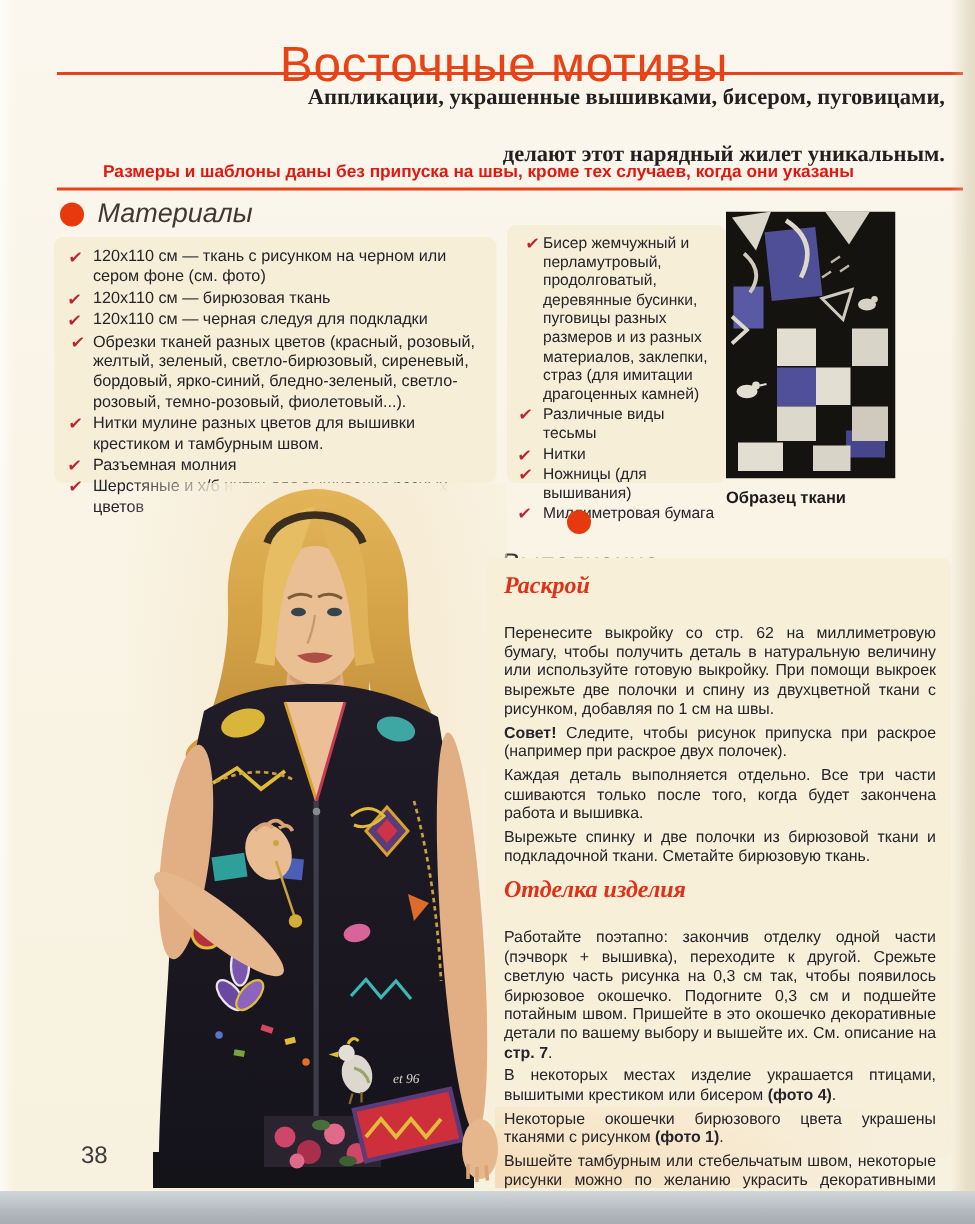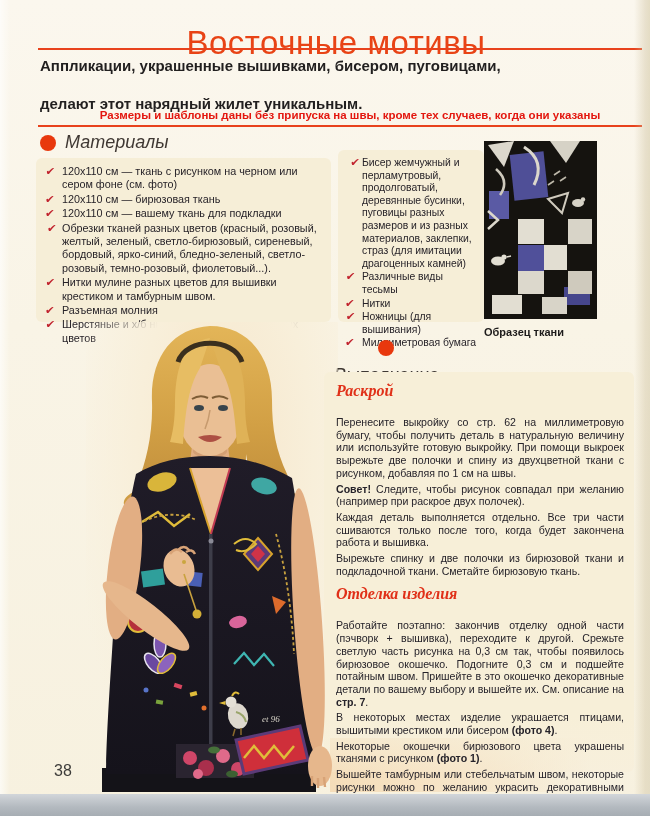--- a/index.html
+++ b/index.html
@@ -7,23 +7,23 @@
        font-family:"Liberation Sans",sans-serif;
        background:#e9e9e9;}
   .page{position:absolute;inset:0;
         background:linear-gradient(180deg,#fbf7ee 0%,#f9f4e6 40%,#f7f1df 100%);}
   
   .title{position:absolute;top:2px;left:40px;width:592px;text-align:center;
          font-size:33px;font-weight:normal;color:#e84315;letter-spacing:0.5px;}
   .rule{position:absolute;left:38px;width:604px;height:2px;background:#e8421c;}
   .rule1{top:48px;}
   .rule2{top:125px;}
-  .intro{position:absolute;top:56px;left:40px;width:590px;text-align:left;
-         font-size:15px;font-weight:bold;color:#211f1f;line-height:19px;margin:0;}
-  .notice{position:absolute;top:109px;left:55px;width:590px;text-align:center;
+  .intro{position:absolute;top:56px;left:40px;width:590px;text-align:right;
+         font-size:15px;font-weight:bold;color:#211f1f;line-height:19px;margin:0;font-family:Liberation Serif, serif;}
+  .notice{position:absolute;top:109px;left:24px;width:590px;text-align:center;
           font-size:11.5px;font-weight:bold;color:#e3170f;}
   
   .sec-head{position:absolute;display:flex;align-items:center;gap:9px;}
   .bullet{width:16px;height:16px;border-radius:50%;background:#e8380d;flex:0 0 auto;}
   .sec-title{font-style:italic;font-size:18px;color:#3f3833;}
   .mat-head{top:132px;left:40px;}
   .exe-head{top:340px;left:334px;flex-direction:column;}
   
   .mat-box{position:absolute;margin:0;padding:7px 6px 6px 9px;list-style:none;
            background:#f6eed7;border-radius:6px;box-sizing:border-box;}
@@ -88,21 +88,21 @@
       <li>
         <span class="chk">✔</span>
         <span>120х110 см — ткань с рисунком на черном или сером фоне (см. фото)</span>
       </li>
       <li>
         <span class="chk">✔</span>
         <span>120х110 см — бирюзовая ткань</span>
       </li>
       <li>
         <span class="chk">✔</span>
-        <span>120х110 см — вашему ткань для подкладки</span>
+        <span>120х110 см — черная следуя для подкладки</span>
       </li>
       <li>
         <span class="chk">✔</span>
         <span>Обрезки тканей разных цветов (красный, розовый, желтый, зеленый, светло-бирюзовый, сиреневый, бордовый, ярко-синий, бледно-зеленый, светло-розовый, темно-розовый, фиолетовый...).</span>
       </li>
       <li>
         <span class="chk">✔</span>
         <span>Нитки мулине разных цветов для вышивки крестиком и тамбурным швом.</span>
       </li>
       <li>
@@ -175,21 +175,21 @@
   </figure>
 
   <div class="sec-head exe-head">
     <span class="bullet"></span>
     <span class="sec-title">Выполнение</span>
   </div>
   <div class="instr-box">
     <h3>Раскрой</h3>
     <div class="pgroup">
         <p class="para"><span>Перенесите выкройку со стр. 62 на миллиметровую бумагу, чтобы получить деталь в натуральную величину или используйте готовую выкройку. При помощи выкроек вырежьте две полочки и спину из двухцветной ткани с рисунком, добавляя по 1 см на швы.</span></p>
-        <p class="para"><span class="b">Совет!</span><span> Следите, чтобы рисунок совпадал при желанию (например при раскрое двух полочек).</span></p>
+        <p class="para"><span class="b">Совет!</span><span> Следите, чтобы рисунок припуска при раскрое (например при раскрое двух полочек).</span></p>
         <p class="para"><span>Каждая деталь выполняется отдельно. Все три части сшиваются только после того, когда будет закончена работа и вышивка.</span></p>
         <p class="para"><span>Вырежьте спинку и две полочки из бирюзовой ткани и подкладочной ткани. Сметайте бирюзовую ткань.</span></p>
       </div>
     <h3 class="later">Отделка изделия</h3>
     <div class="pgroup">
         <p class="para"><span>Работайте поэтапно: закончив отделку одной части (пэчворк + вышивка), переходите к другой. Срежьте светлую часть рисунка на 0,3 см так, чтобы появилось бирюзовое окошечко. Подогните 0,3 см и подшейте потайным швом. Пришейте в это окошечко декоративные детали по вашему выбору и вышейте их. См. описание на </span><span class="b">стр. 7</span><span>.</span></p>
         <p class="para"><span>В некоторых местах изделие украшается птицами, вышитыми крестиком или бисером </span><span class="b">(фото 4)</span><span>.</span></p>
         <p class="para"><span>Некоторые окошечки бирюзового цвета украшены тканями с рисунком </span><span class="b">(фото 1)</span><span>.</span></p>
         <p class="para"><span>Вышейте тамбурным или стебельчатым швом, некоторые рисунки можно по желанию украсить декоративными швами.</span></p>
       </div>

